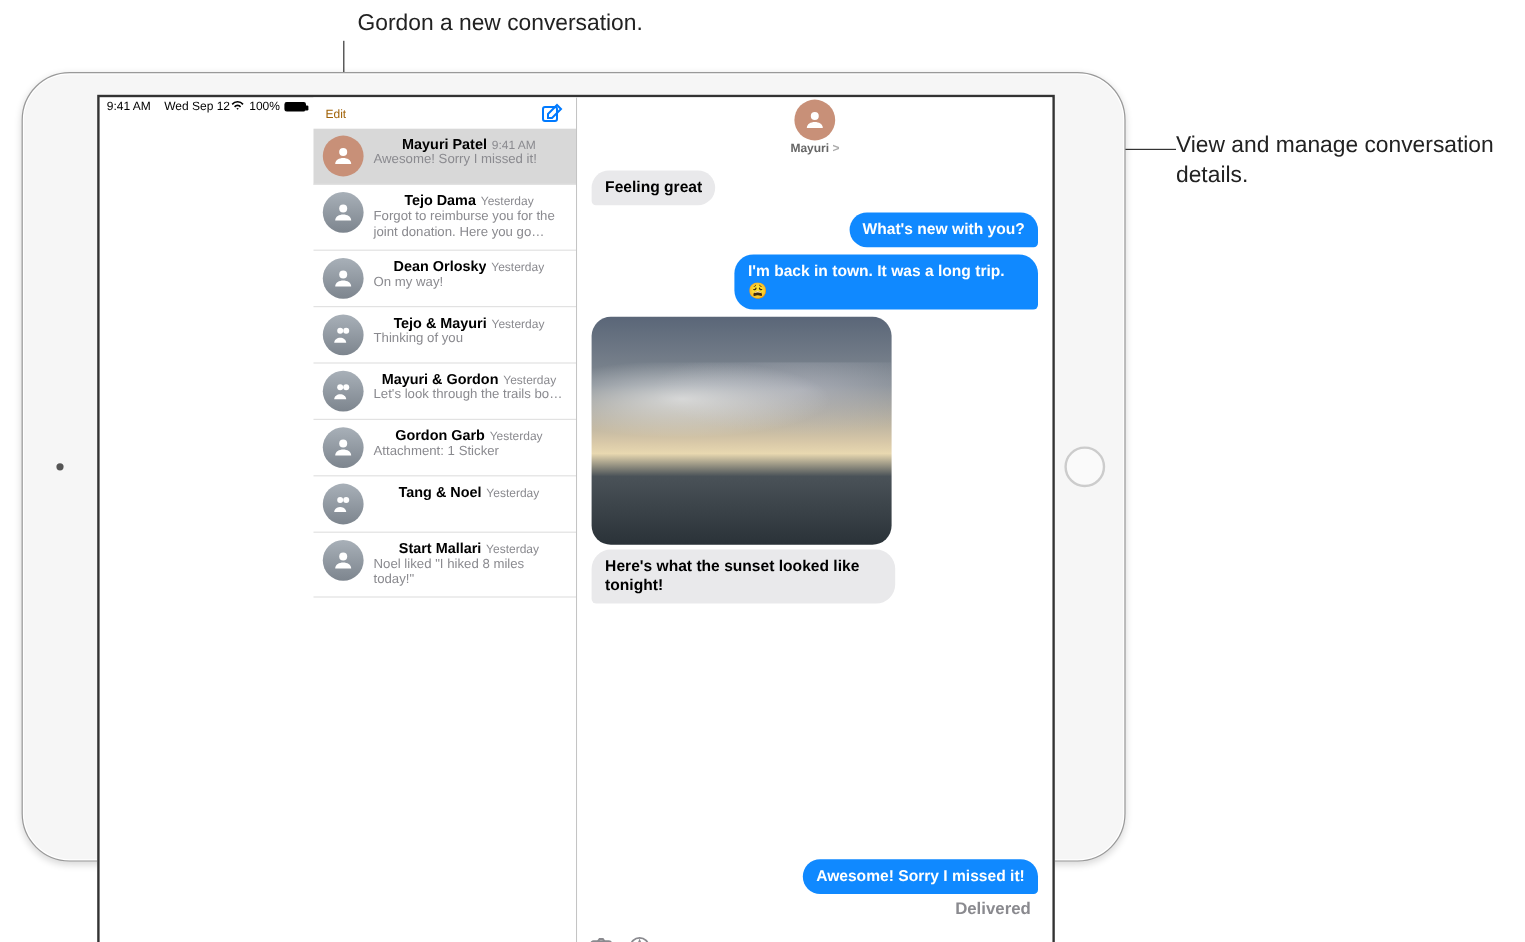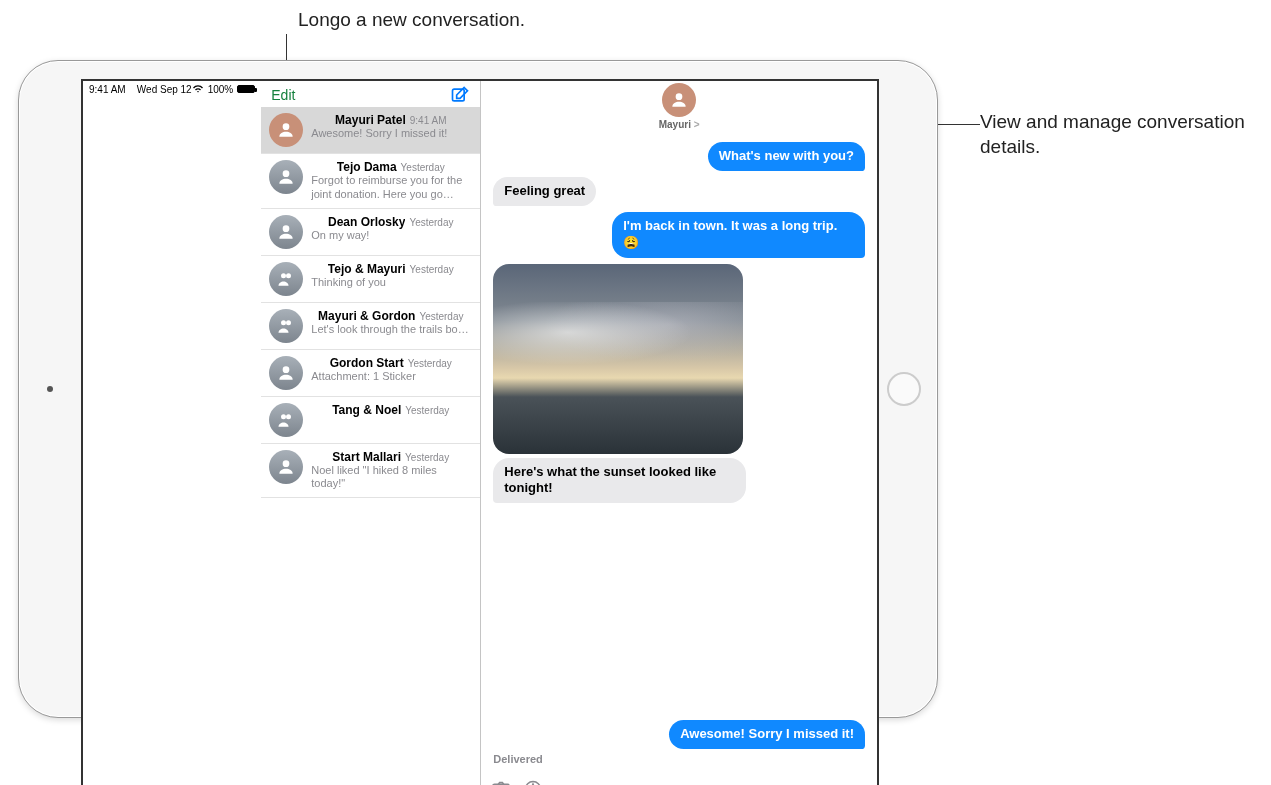--- a/index.html
+++ b/index.html
@@ -113,22 +113,22 @@
       flex-direction: column;
       background: #fff;
     }
     .sidebar-header {
       display: flex;
       justify-content: space-between;
       align-items: center;
       padding: 4px 10px 2px;
     }
     .edit-btn {
-      color: #15803d;
-      font-size: 14px;
+      color: #a16207;
+      font-size: 10px;
     }
     .compose-btn {
       color: #007aff;
       width: 20px;
       height: 20px;
     }
     .sidebar-title {
       font-size: 26px;
       font-weight: 700;
       padding: 8px 10px 6px;
@@ -251,23 +251,23 @@
     .img-bubble .clouds {
       position: absolute;
       top: 20%;
       left: 0;
       right: 0;
       height: 40%;
       background: radial-gradient(ellipse at 30% 40%, rgba(255,255,255,0.6), transparent 50%),
                   radial-gradient(ellipse at 70% 30%, rgba(200,200,210,0.5), transparent 50%);
     }
     .delivered {
-      font-size: 11px;
+      font-size: 14px;
       color: #8a8a8f;
-      text-align: left;
+      text-align: right;
       margin-top: -2px;
       margin-right: 6px;
     }
     .input-bar {
       display: flex;
       align-items: center;
       padding: 4px 8px;
       gap: 8px;
     }
     .icon-btn {
@@ -305,21 +305,21 @@
       align-items: center;
       justify-content: center;
       font-size: 10px;
       color: #fff;
       cursor: pointer;
     }
   </style>
 </head>
 <body>
 
-<div class="callout" style="left:298px; top:8px;">Longo a new conversation.</div>
+<div class="callout" style="left:298px; top:8px;">Gordon a new conversation.</div>
 <div class="callout-line" style="left:286px; top:34px; width:1px; height:80px;"></div>
 
 <div class="callout" style="left:980px; top:110px;">View and manage conversation details.</div>
 <div class="callout-line" style="left:575px; top:124px; width:405px; height:1px;"></div>
 
 <div class="callout" style="left:358px; top:756px;">reimburse apps.</div>
 <div class="callout-line" style="left:372px; top:704px; width:1px; height:52px;"></div>
 
 <div class="ipad-frame">
   <div class="camera-dot"></div>
@@ -443,21 +443,21 @@
 
           <div class="convo-item">
             <div class="avatar">
                 <svg viewBox="0 0 24 24" fill="#fff">
                   <circle cx="12" cy="8" r="4"></circle>
                   <path d="M4 20c0-4 4-6 8-6s8 2 8 6"></path>
                 </svg>
               </div>
             <div class="convo-body">
               <div class="convo-top">
-                  <span class="convo-name">Gordon Start</span>
+                  <span class="convo-name">Gordon Garb</span>
                   <span class="convo-time">Yesterday</span>
                 </div>
               <div class="convo-preview">Attachment: 1 Sticker</div>
             </div>
           </div>
 
           <div class="convo-item">
             <div class="avatar">
                 <svg viewBox="0 0 24 24" fill="#fff">
                   <circle cx="9" cy="8" r="3"></circle>
@@ -499,25 +499,25 @@
                 <circle cx="12" cy="8" r="4"></circle>
                 <path d="M4 20c0-4 4-6 8-6s8 2 8 6"></path>
               </svg>
             </div>
           <div class="chat-contact">
             <span>Mayuri</span> <span style="color:#aaa">&gt;</span>
           </div>
         </div>
 
         <div class="chat-body">
+          <div class="msg-row recv">
+            <div class="bubble recv">Feeling great</div>
+          </div>
           <div class="msg-row sent">
             <div class="bubble sent">What's new with you?</div>
-          </div>
-          <div class="msg-row recv">
-            <div class="bubble recv">Feeling great</div>
           </div>
           <div class="msg-row sent">
             <div class="bubble sent">I'm back in town. It was a long trip. 😩</div>
           </div>
           <div class="msg-row recv">
             <div class="img-bubble">
               <div class="clouds"></div>
             </div>
           </div>
           <div class="msg-row recv" style="margin-top:-2px">

